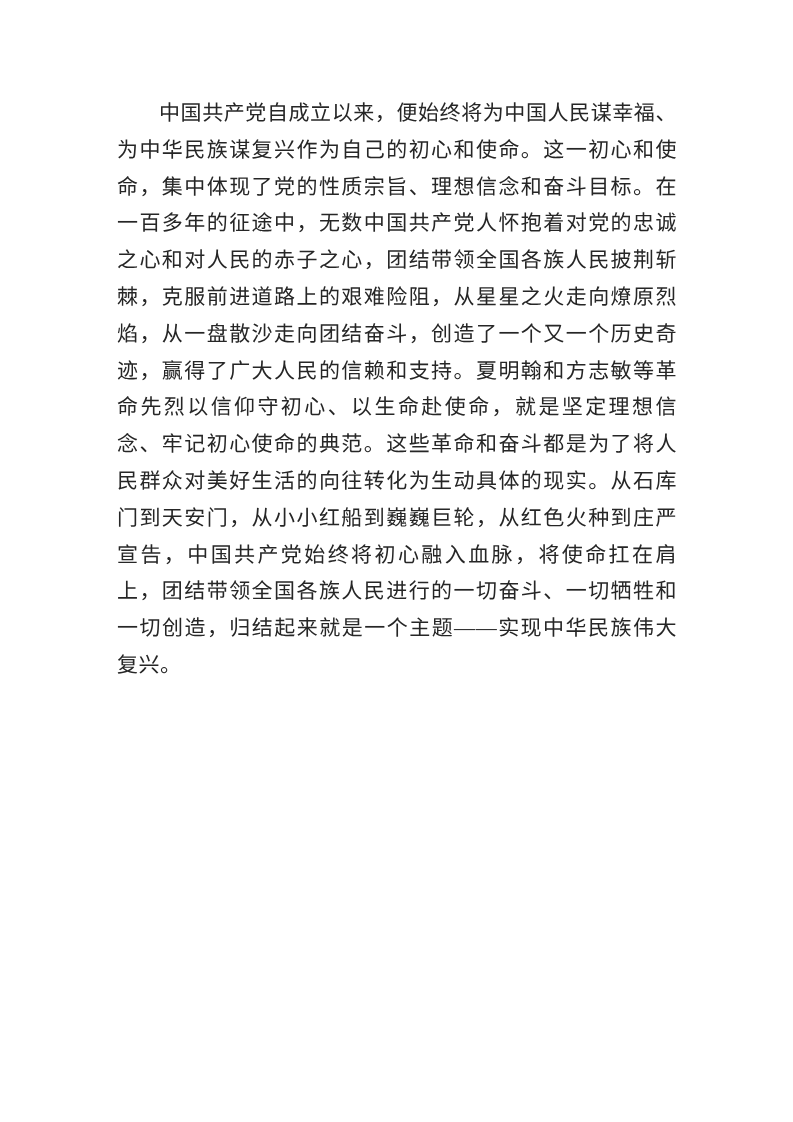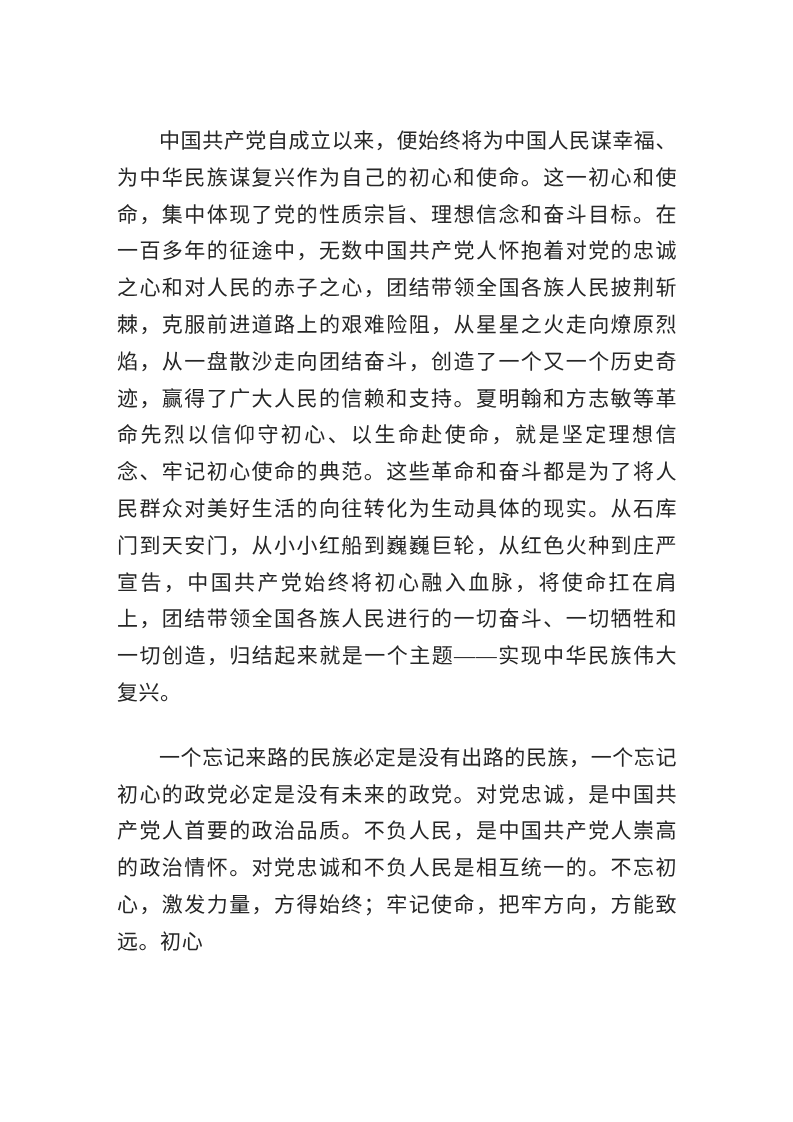--- a/index.html
+++ b/index.html
@@ -26,24 +26,22 @@
     line-height: 36.8px;
     text-align: justify;
     text-justify: inter-character;
   }
   .para {
     margin: 0;
     padding: 0;
   }
   .para.indent {
     text-indent: 2em;
-    margin-top: 28px;
   }
 </style>
 </head>
 <body>
 
 <div class="page">
   <div class="text-block">
     <p class="para indent">中国共产党自成立以来，便始终将为中国人民谋幸福、为中华民族谋复兴作为自己的初心和使命。这一初心和使命，集中体现了党的性质宗旨、理想信念和奋斗目标。在一百多年的征途中，无数中国共产党人怀抱着对党的忠诚之心和对人民的赤子之心，团结带领全国各族人民披荆斩棘，克服前进道路上的艰难险阻，从星星之火走向燎原烈焰，从一盘散沙走向团结奋斗，创造了一个又一个历史奇迹，赢得了广大人民的信赖和支持。夏明翰和方志敏等革命先烈以信仰守初心、以生命赴使命，就是坚定理想信念、牢记初心使命的典范。这些革命和奋斗都是为了将人民群众对美好生活的向往转化为生动具体的现实。从石库门到天安门，从小小红船到巍巍巨轮，从红色火种到庄严宣告，中国共产党始终将初心融入血脉，将使命扛在肩上，团结带领全国各族人民进行的一切奋斗、一切牺牲和一切创造，归结起来就是一个主题——实现中华民族伟大复兴。</p>
-    <p class="para indent">一个忘记来路的民族必定是没有出路的民族，一个忘记初心的政党必定是没有未来的政党。对党忠诚，是中国共产党人首要的政治品质。不负人民，是中国共产党人崇高的政治情怀。对党忠诚和不负人民是相互统一的。不忘初心，激发力量，方得始终；牢记使命，把牢方向，方能致远。初心</p>
   </div>
 </div>
 
 </body></html>

